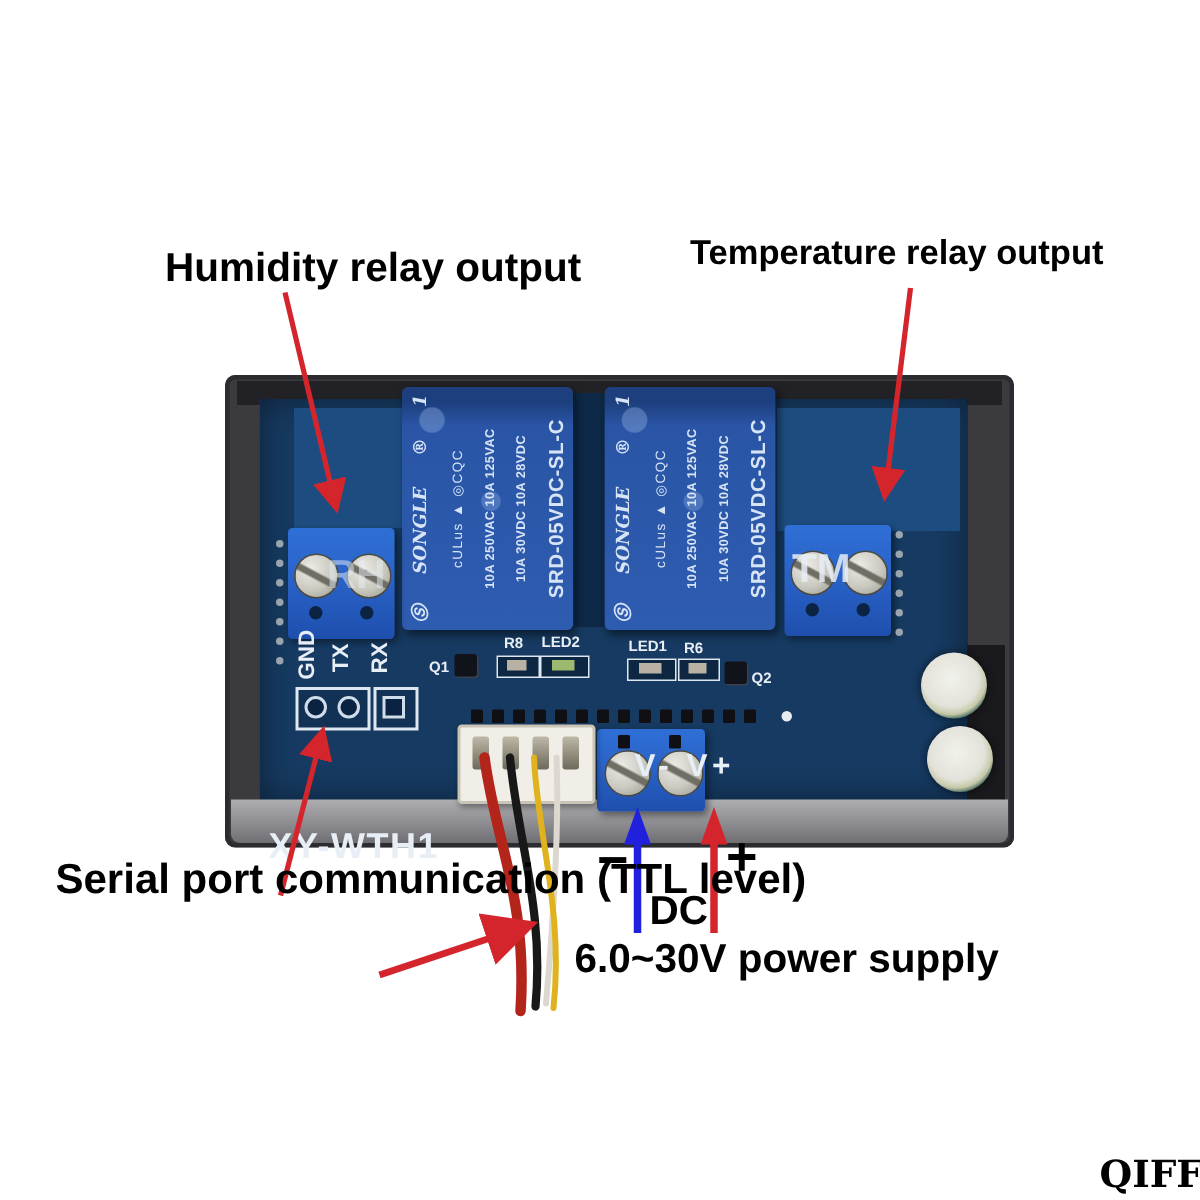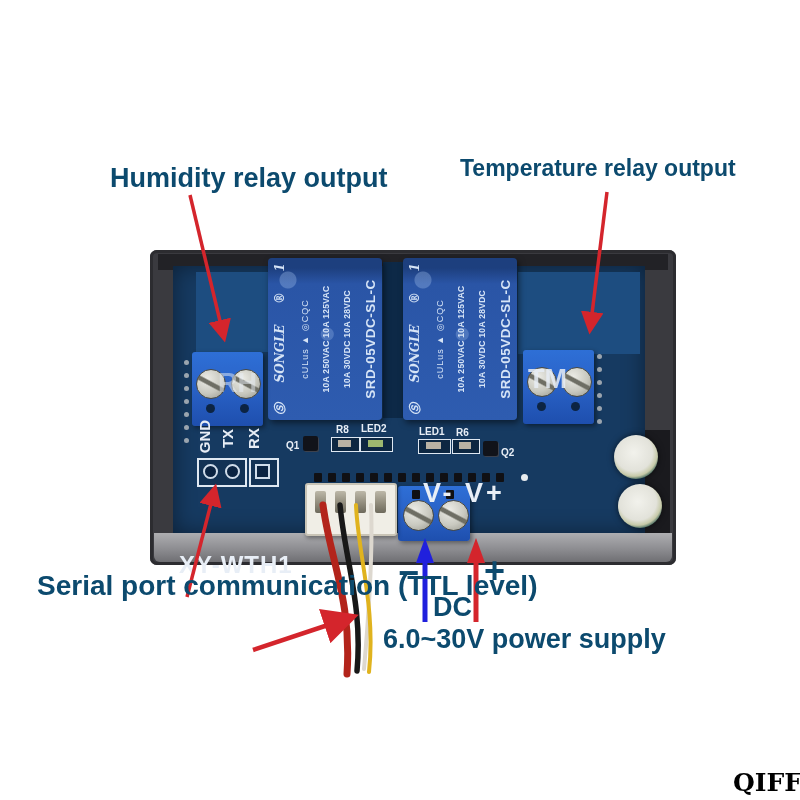--- a/index.html
+++ b/index.html
@@ -1,18 +1,18 @@
 <!DOCTYPE html>
 <html><head>
 <meta charset="utf-8">
 <style>
   html,body{margin:0;padding:0;background:#ffffff;}
   #stage{position:relative;width:800px;height:800px;background:#ffffff;overflow:hidden;
          font-family:"Liberation Sans",sans-serif;}
-  .ann{position:absolute;color:#0c4a6e;font-family:"Liberation Sans",sans-serif;
+  .ann{position:absolute;color:#000000;font-family:"Liberation Sans",sans-serif;
        font-weight:600;white-space:nowrap;z-index:60;}
   
   .case{position:absolute;left:150px;top:250px;width:526px;height:315px;background:#3a3a3f;
         border-radius:7px;z-index:10;box-shadow:inset 0 0 0 3px #2c2c30;}
   .case-rim{position:absolute;left:158px;top:254px;width:510px;height:16px;background:#222226;z-index:11;}
   .case-bottom{position:absolute;left:154px;top:533px;width:518px;height:29px;z-index:13;
         background:linear-gradient(180deg,#aeaeb1 0%,#8d8d91 55%,#6f6f73 100%);border-radius:0 0 6px 6px;}
   .case-recess{position:absolute;left:600px;top:430px;width:70px;height:105px;background:#1a1a1e;z-index:12;}
   .pcb{position:absolute;left:173px;top:266px;width:472px;height:268px;background:#163a61;z-index:12;
        box-shadow:inset 0 0 22px rgba(0,0,0,.45);}
@@ -153,21 +153,21 @@
   <div class="chip" style="left:368px;top:440px;width:15px;height:7px;background:#9db86f;"></div>
   <div class="clabel" style="left:419px;top:426px;">LED1</div>
   <div class="cbox" style="left:418px;top:439px;width:31px;height:13px;"></div>
   <div class="chip" style="left:426px;top:442px;width:15px;height:7px;"></div>
   <div class="clabel" style="left:456px;top:427px;">R6</div>
   <div class="cbox" style="left:452px;top:439px;width:26px;height:13px;"></div>
   <div class="chip" style="left:459px;top:442px;width:12px;height:7px;"></div>
   <div class="qblob" style="left:483px;top:441px;width:15px;height:15px;"></div>
   <div class="clabel" style="left:501px;top:447px;">Q2</div>
 
-  <div class="label-sil" style="left:423px;top:430px;font-size:27px;letter-spacing:3px;">V- V+</div>
+  <div class="label-sil" style="left:423px;top:451px;font-size:21px;letter-spacing:3px;">V- V+</div>
 
   <div class="pin-sq" style="left:314px;top:473px;"></div>
   <div class="pin-sq" style="left:328px;top:473px;"></div>
   <div class="pin-sq" style="left:342px;top:473px;"></div>
   <div class="pin-sq" style="left:356px;top:473px;"></div>
   <div class="pin-sq" style="left:370px;top:473px;"></div>
   <div class="pin-sq" style="left:384px;top:473px;"></div>
   <div class="pin-sq" style="left:398px;top:473px;"></div>
   <div class="pin-sq" style="left:412px;top:473px;"></div>
   <div class="pin-sq" style="left:426px;top:473px;"></div>

